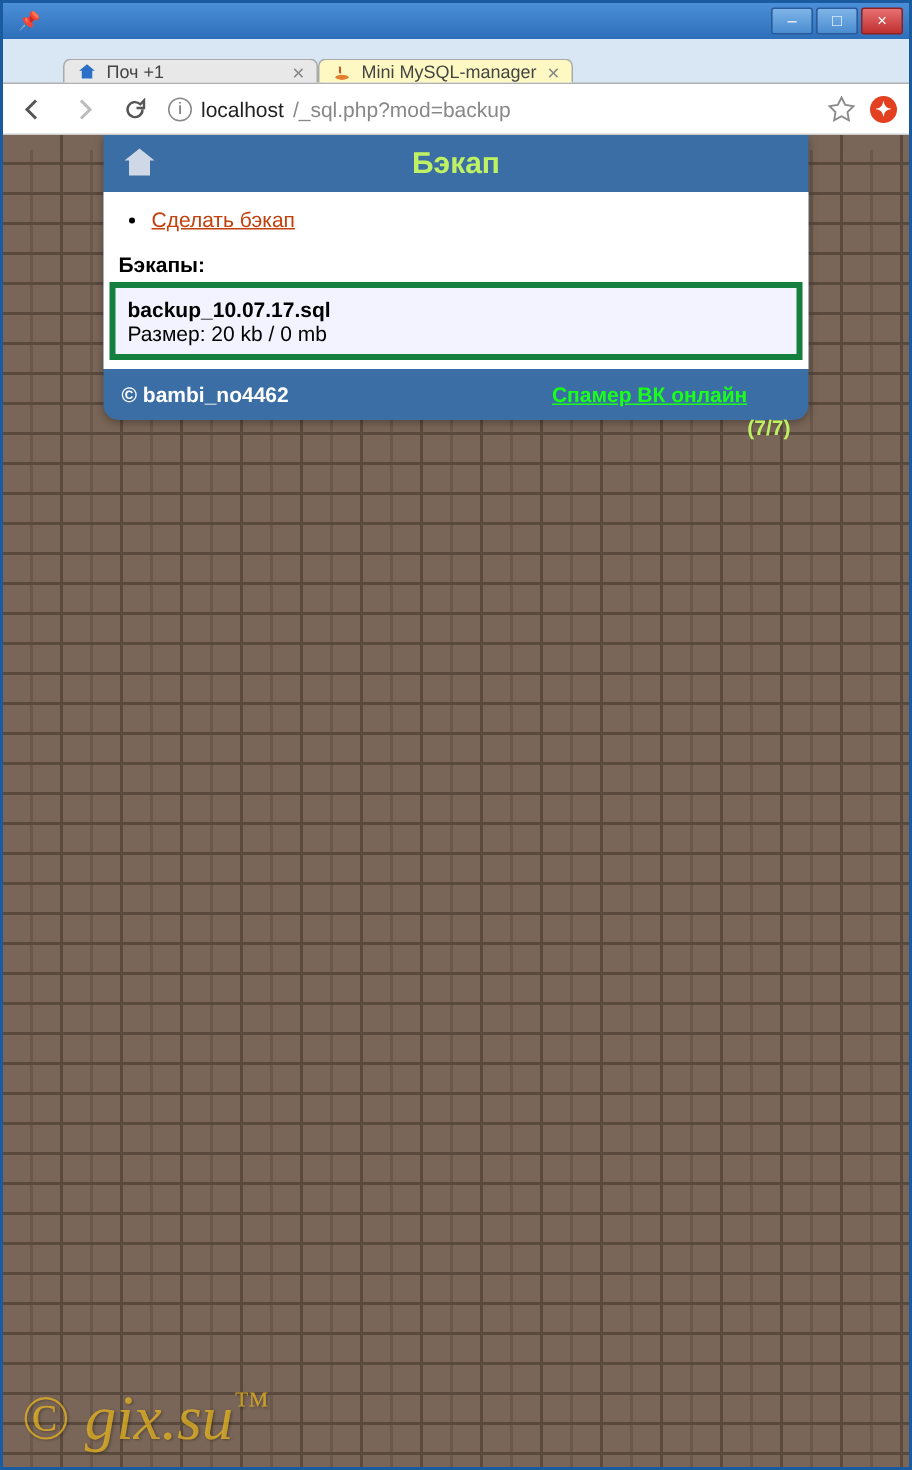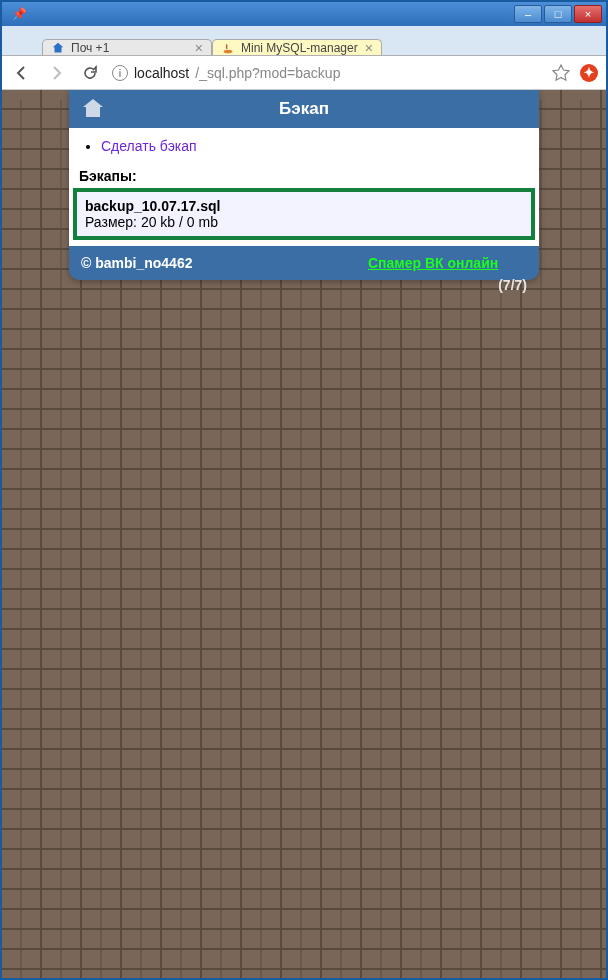--- a/index.html
+++ b/index.html
@@ -163,62 +163,62 @@
   margin: 0 auto;
   background: #3b6ea5;
   border-radius: 0 0 10px 10px;
   box-shadow: 0 2px 6px rgba(0,0,0,0.3);
   font-family: "Comic Sans MS", cursive, sans-serif;
 }
 .panel-header {
   height: 38px;
   display: flex;
   align-items: center;
-  color: #ffffff;
+  color: #bef264;
   font-weight: bold;
-  font-size: 17px;
+  font-size: 20px;
 }
 .home-icon {
   width: 28px; height: 28px;
   margin-left: 10px;
   cursor: pointer;
 }
 .panel-title {
   flex: 1;
   text-align: center;
   margin-right: 38px;
 }
 .panel-body {
   background: #fff;
   color: #000;
   font-size: 14px;
   padding: 10px 10px 6px 10px;
 }
 .panel-body ul { list-style: disc; padding-left: 22px; margin-bottom: 14px; }
-.panel-body a { color: #6d28d9; cursor: pointer; }
+.panel-body a { color: #c2410c; text-decoration: underline; cursor: pointer; }
 .section-title { font-weight: bold; margin-bottom: 4px; }
 .backup-block {
   background: #f3f3ff;
   border: 4px solid #15803d;
   padding: 6px 8px;
   margin: 2px -6px 0 -6px;
 }
 .backup-name { font-weight: bold; }
 .sep { color: #000; }
 .panel-footer {
   height: 34px;
   display: flex;
   align-items: center;
   padding: 0 12px;
   color: #fff;
   font-weight: bold;
   font-size: 14px;
 }
 .spam-link { color: #1aff1a; text-decoration: underline; cursor: pointer; font-weight: bold; margin-left: auto; }
-.spam-count { color: #e5e5e5; font-weight: bold; margin-top: 43px; }
+.spam-count { color: #bef264; font-weight: bold; margin-top: 43px; }
 
 .page-foot {
   margin-top: 34px;
   text-align: center;
   color: #fff;
   font-family: "Comic Sans MS", cursive, sans-serif;
   font-size: 13px;
   font-weight: bold;
 }
 .page-foot a { color: #fff; text-decoration: underline; cursor: pointer; }
@@ -330,15 +330,18 @@
         <span class="spam-count">(7/7)</span>
       </div>
     </div>
 
     <div class="page-foot">
       <div>© bambi_no4462</div>
       <div><a>»Выйти</a></div>
       <div>0.019 сек.</div>
     </div>
 
+    <div class="watermark">
+      <span>© </span><span>gix.su</span><sup>™</sup>
+    </div>
   </div>
 
 </div>
 
 </body></html>

